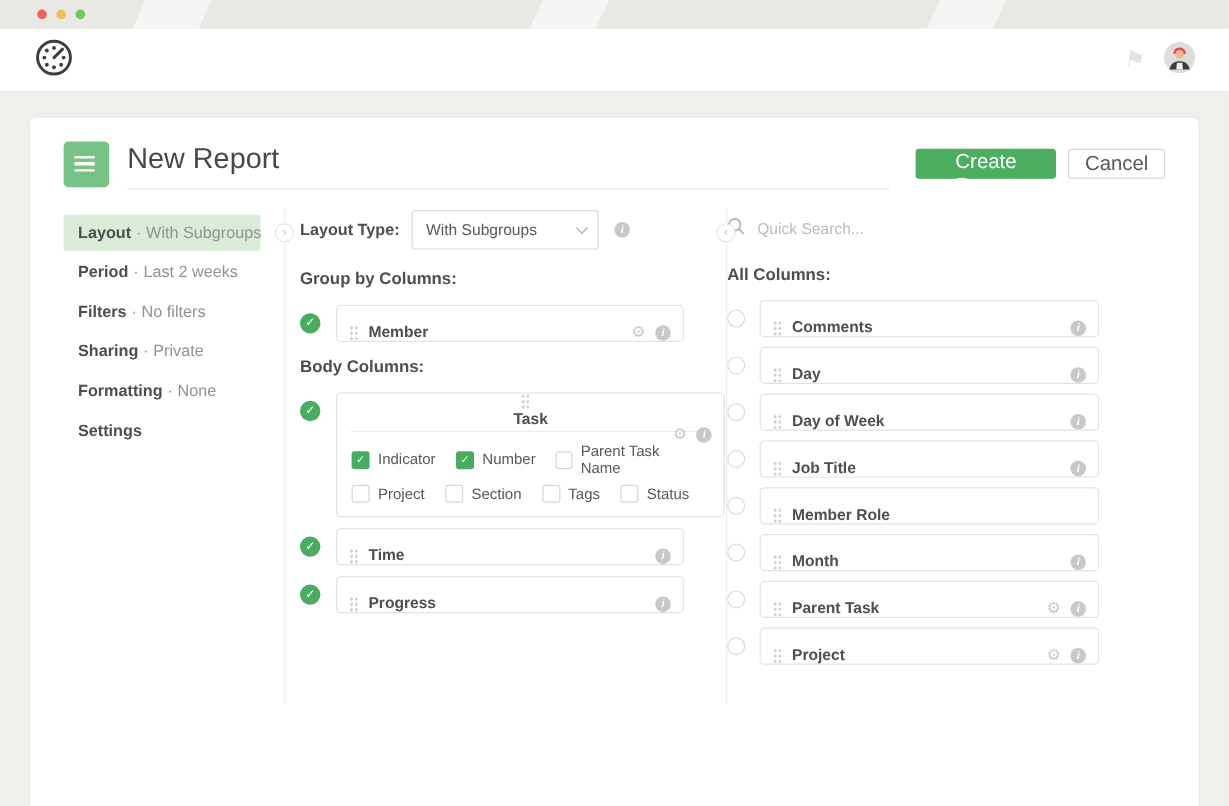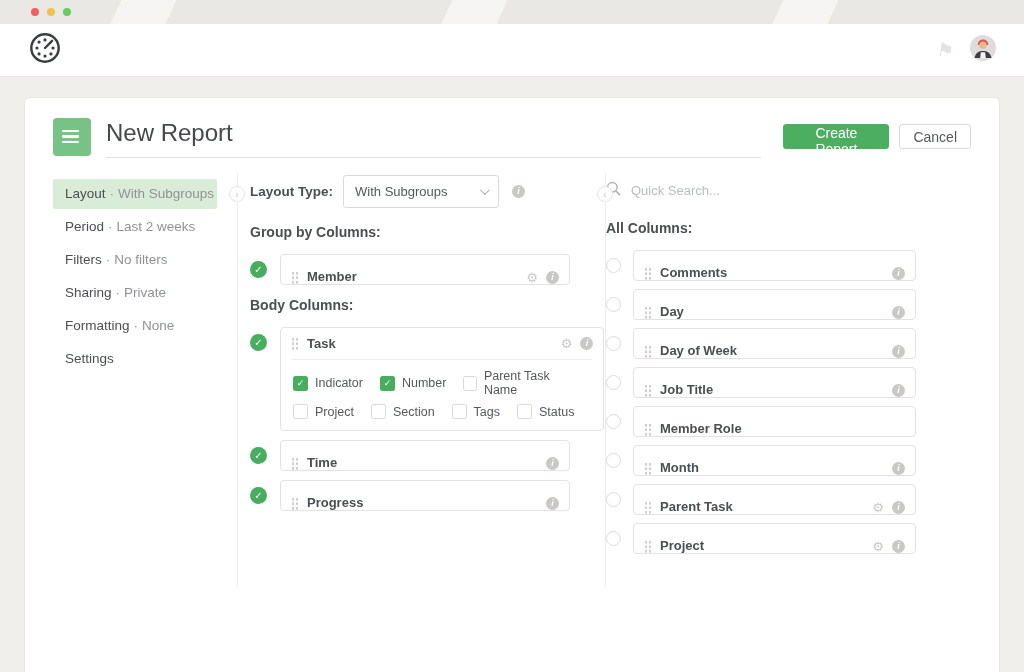--- a/index.html
+++ b/index.html
@@ -21,30 +21,30 @@
   
   .page { height:594px; padding:20px 24px 0; }
   .card { background:#fff; border:1px solid #e7e6e3; border-radius:6px; height:600px; }
 
   .card-header { display:flex; align-items:center; padding:17px 28px 0; }
   .report-icon { width:38px; height:38px; border-radius:4px; background:#76c385; display:flex; flex-direction:column; justify-content:center; gap:3px; padding-left:9px; flex:0 0 auto; }
   .report-icon i { display:block; width:17px; height:2.5px; background:#fff; border-radius:1px; }
   .title-wrap { margin-left:15px; border-bottom:1px solid #e2e1df; width:690px; padding:4px 0 10px; }
   .title-input { border:none; outline:none; font-size:24px; color:#45484c; width:100%; font-family:"Liberation Sans",sans-serif; }
   .hdr-buttons { margin-left:22px; display:flex; gap:10px; }
-  .btn { font-size:14px; height:25px; padding:0 13px; border-radius:3px; cursor:pointer; font-family:"Liberation Sans",sans-serif; }
+  .btn { font-size:17px; height:25px; padding:0 13px; border-radius:3px; cursor:pointer; font-family:"Liberation Sans",sans-serif; }
   .btn-primary { background:#4cae5f; border:1px solid #4cae5f; color:#fff; }
   .btn-secondary { background:#fff; border:1px solid #d9d8d6; color:#55585c; }
 
   
   .content { display:flex; padding:16px 0 0 28px; height:429px; overflow:hidden; }
   .nav-col { width:164px; margin-right:20px; padding-top:5px; }
   .nav-item { height:30px; line-height:30px; padding:0 12px; font-size:13.5px; border-radius:2px; margin-bottom:3px; white-space:nowrap; cursor:pointer; }
   .nav-item.active { background:#d9ecd8; }
-  .nav-label { font-weight:400; color:#4b4e52;margin-top:32px; }
+  .nav-label { font-weight:700; color:#4b4e52;margin-top:32px; }
   .nav-sep, .nav-value { color:#8f9295; }
   .nav-sep { margin:0 4px; }
 
   .vdivider { width:1px; background:#ececea; position:relative; flex:0 0 auto; }
   .divider-handle { position:absolute; top:12px; left:-8px; width:16px; height:16px; border-radius:50%; background:#fff; border:1px solid #e6e5e3; color:#c9c8c6; font-size:11px; line-height:14px; text-align:center; cursor:pointer; }
 
   .mid-col { width:320px; margin:0 35px 0 12px; }
   .panel-row { display:flex; align-items:center; height:34px; margin-bottom:16px; }
   .panel-label { font-size:13.5px; font-weight:700; color:#4b4e52; }
   .select-box { margin-left:10px; width:156px; height:33px; border:1px solid #dbdad8; border-radius:3px; display:flex; align-items:center; padding:0 11px; font-size:13px; color:#55585c; cursor:pointer; background:#fff; }
@@ -56,21 +56,21 @@
   .check-circle { width:17px; height:17px; border-radius:50%; background:#48ad5e; color:#fff; font-size:10px; line-height:17px; text-align:center; margin-right:13px; flex:0 0 auto; }
   .empty-circle { width:15px; height:15px; border-radius:50%; border:1px solid #dcdbd9; background:#fff; margin-right:12px; flex:0 0 auto; cursor:pointer; }
   .col-card { flex:1; border:1px solid #e3e2e0; border-radius:4px; height:31px; display:flex; align-items:flex-end; padding:0 10px; background:#fff; }
   .drag-dots { width:7px; height:13px; margin-right:9px; background-image:radial-gradient(#cfcecc 1px, transparent 1.3px); background-size:4px 4.5px; flex:0 0 auto; cursor:grab; }
   .card-label { font-size:13px; font-weight:700; color:#4b4e52; }
   .card-icons { margin-left:auto; display:flex; align-items:center; gap:8px; }
   .gear-glyph { font-family:"DejaVu Sans", sans-serif; font-size:13px; color:#c9c8c6; line-height:1; cursor:pointer; }
   .info-circle { width:13px; height:13px; border-radius:50%; background:#c9c8c6; color:#fff; font-size:9px; font-weight:bold; font-style:italic; line-height:13px; text-align:center; cursor:pointer; }
 
   .task-card { flex:1; border:1px solid #e3e2e0; border-radius:4px; background:#fff; padding:0 10px; }
-  .task-head { height:31px; display:flex; align-items:center; }
+  .task-head { height:31px; display:flex; align-items:center;flex-direction:column; }
   .task-sep { border-top:1px solid #ededeb; margin:0 1px; }
   .task-opts { padding:9px 2px 11px; }
   .opt-row { display:flex; align-items:center; margin-top:7px; }
   .opt-row:first-child { margin-top:0; }
   .opt { display:flex; align-items:center; margin-right:17px; cursor:pointer; }
   .cbx { width:15px; height:15px; border-radius:2.5px; margin-right:7px; font-size:9px; line-height:15px; text-align:center; }
   .cbx.on { background:#48ad5e; color:#fff; }
   .cbx.off { background:#fff; border:1px solid #d9d8d6; }
   .opt-label { font-size:12.5px; color:#55585c; }
   .row-top-align { align-items:flex-start; }

